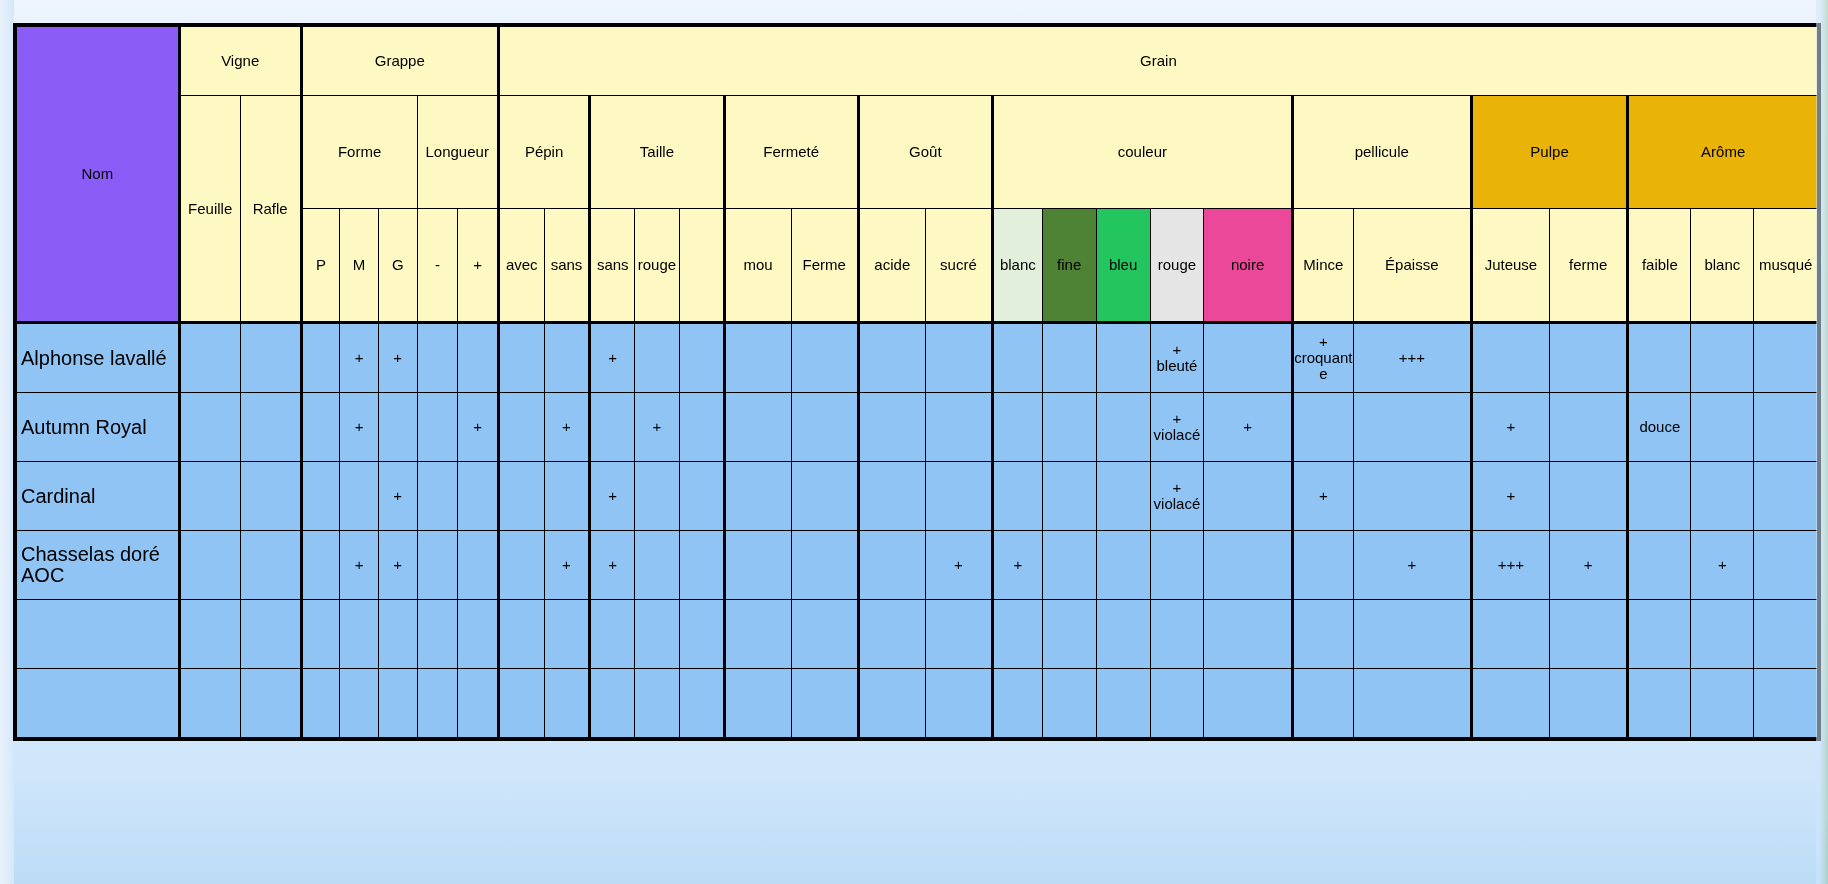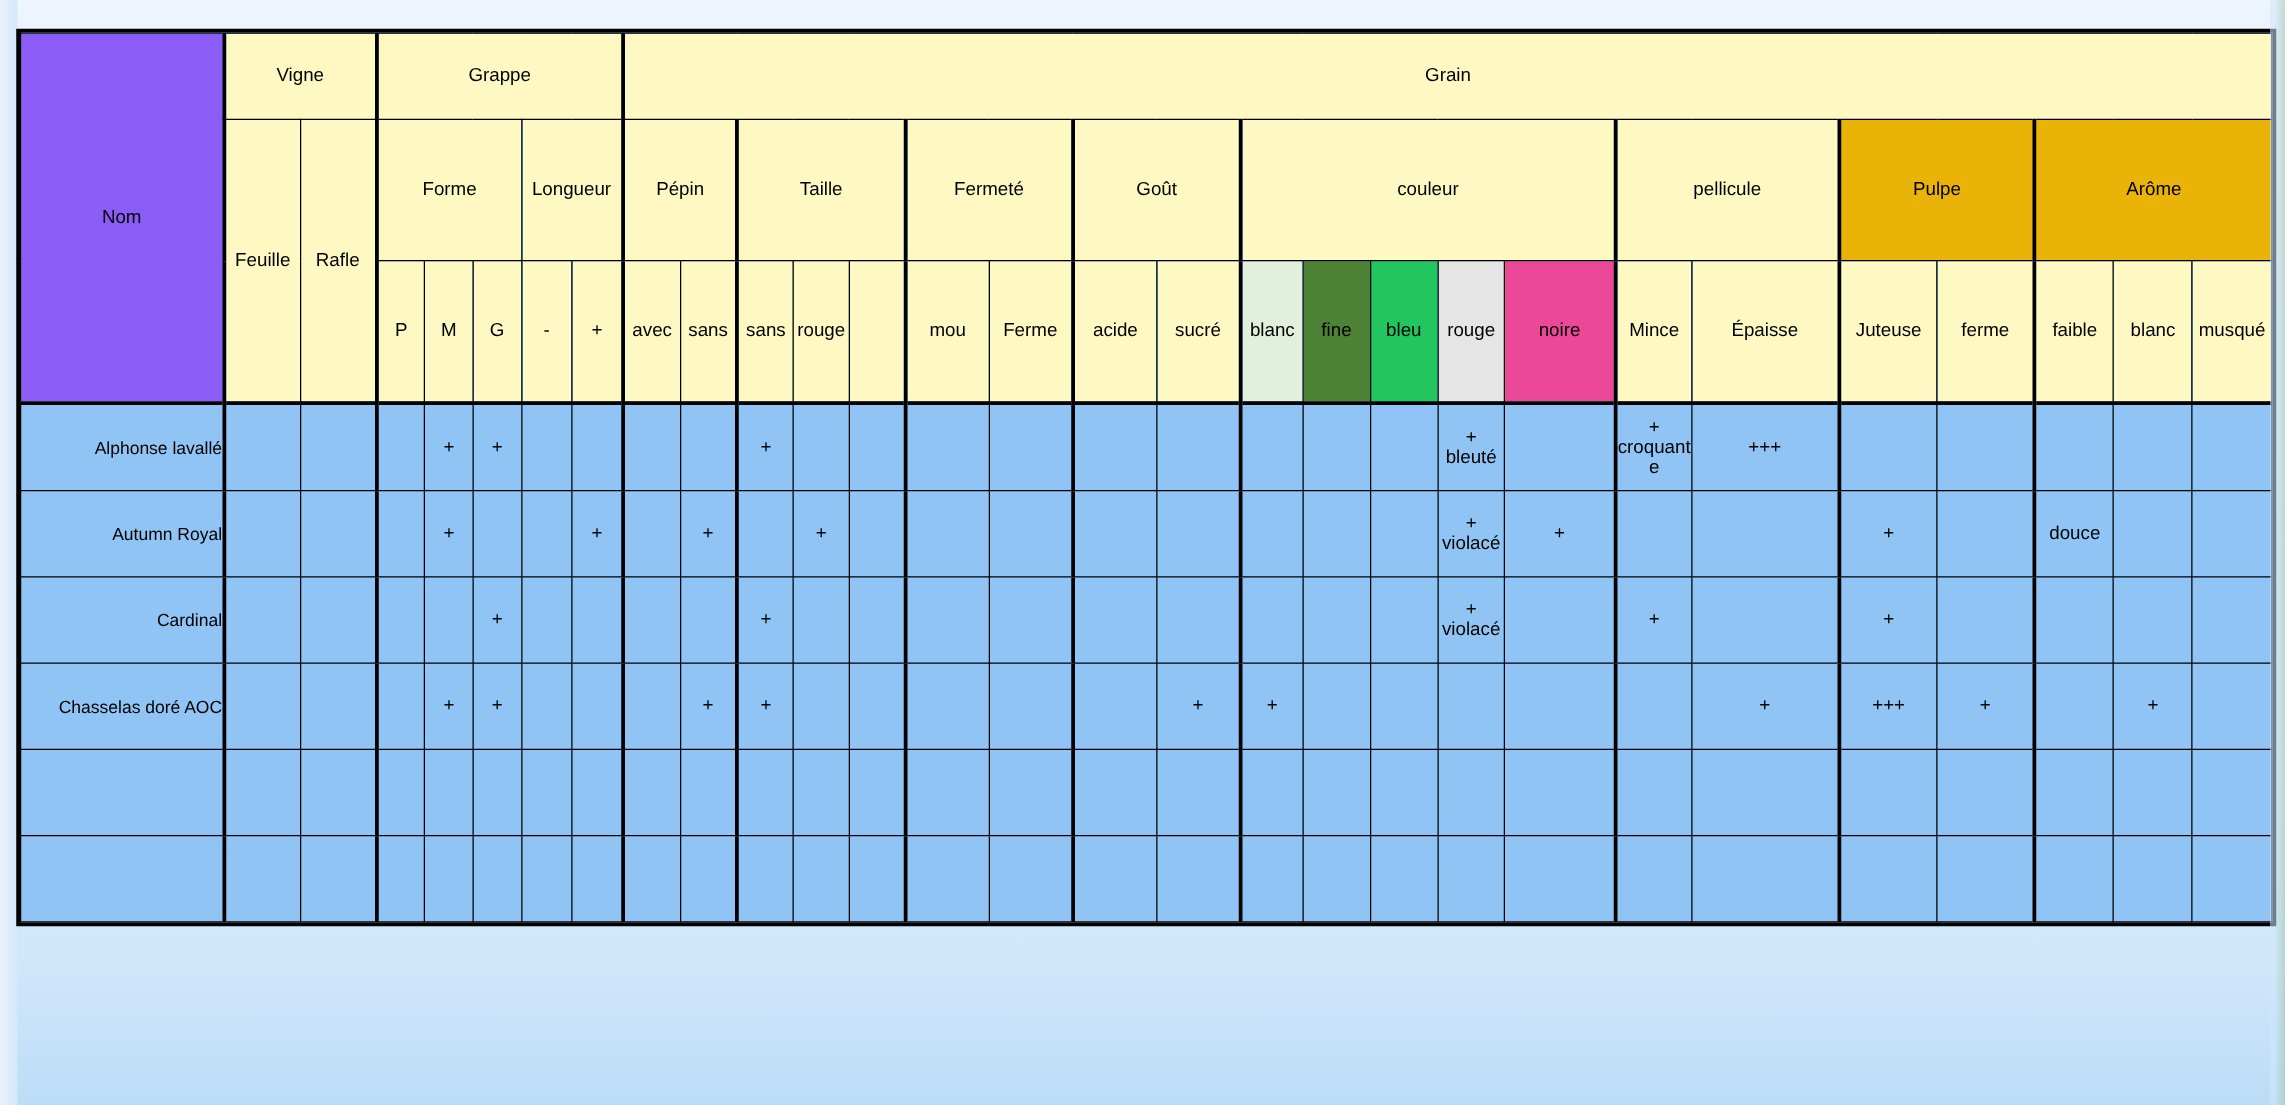--- a/index.html
+++ b/index.html
@@ -61,23 +61,23 @@
   .thickR{ border-right:3px solid #000 !important; }
   .thickL{ border-left:3px solid #000 !important; }
   .thickT{ border-top:3px solid #000 !important; }
 
   tr.datarow td{
     height:68px;
     background:#8fc4f4;
     font-size:15px;
   }
   tr.datarow td.name{
-    text-align:right;
+    text-align:left;
     padding-left:4px;
-    font-size:14px;
+    font-size:20px;
     margin-top:23px;
   }
   tr.emptyrow td{ height:68px; background:#8fc4f4; }
 
   td.c-blanc{ background:#e2efda; }
   td.c-vert { background:#4e8234; }
   td.c-bleu { background:#22c55e; }
   td.c-rouge{ background:#e5e5e5; }
   td.c-noire{ background:#ec4899; color:#ffffff; }
 </style>

